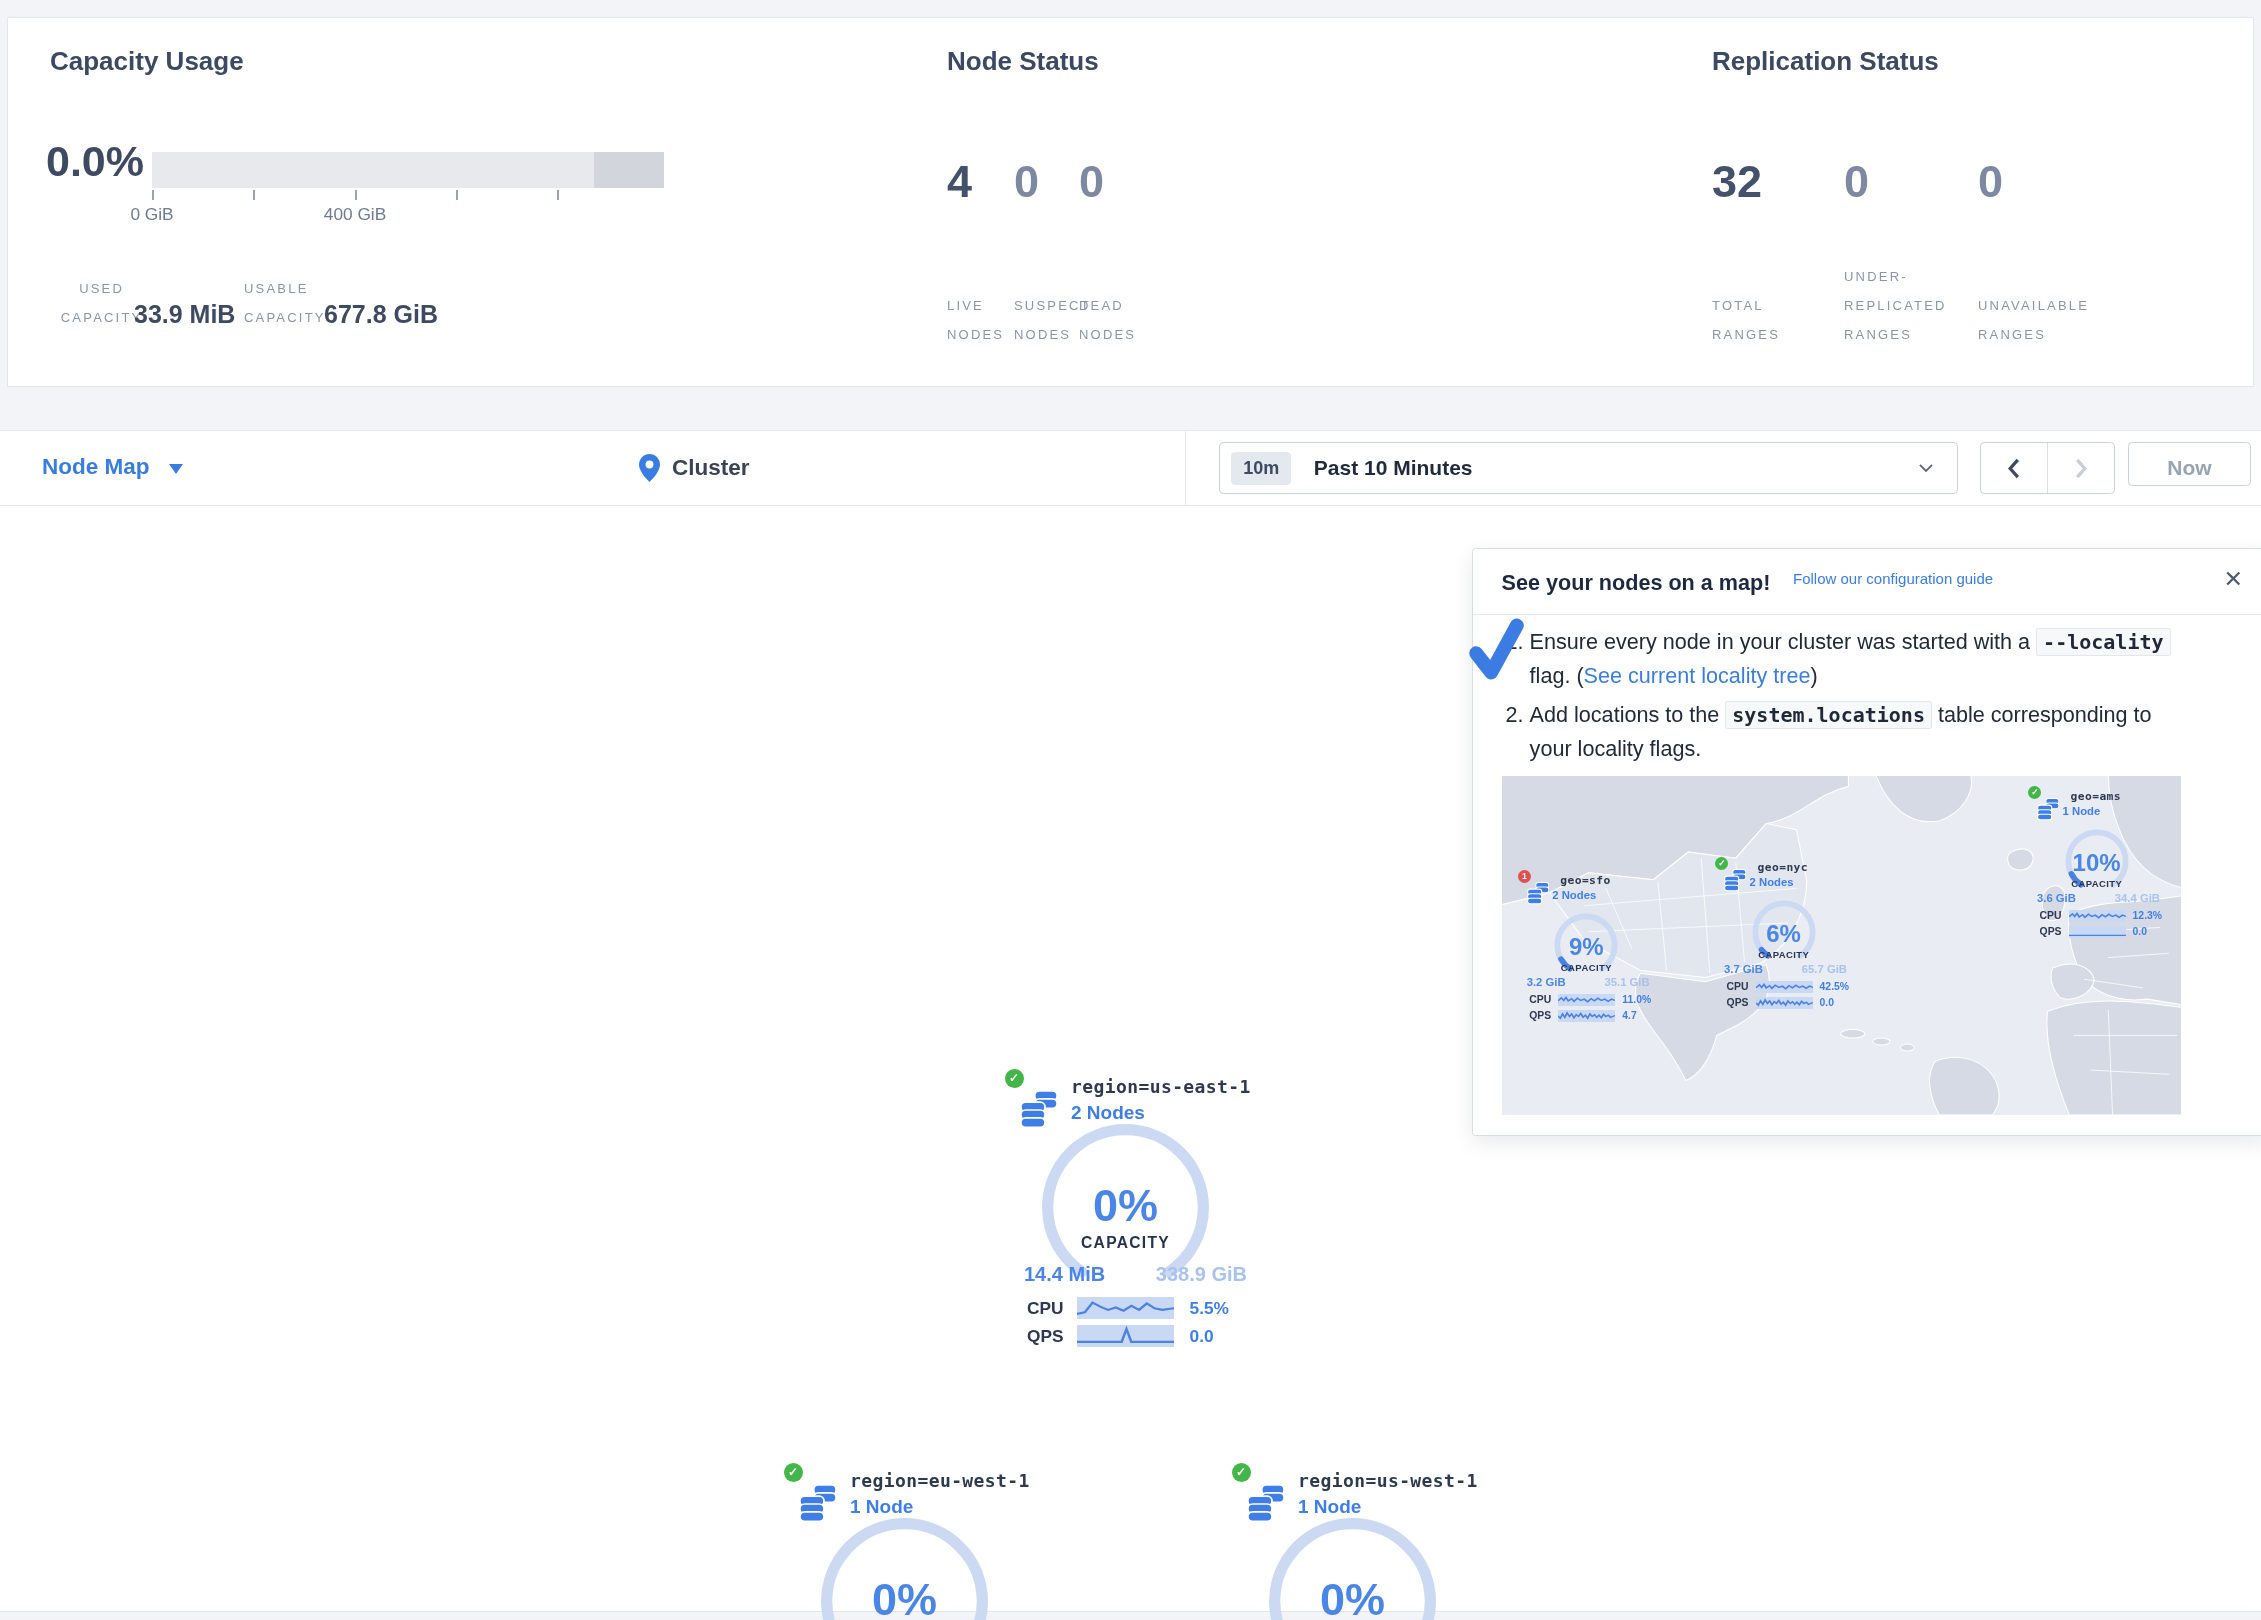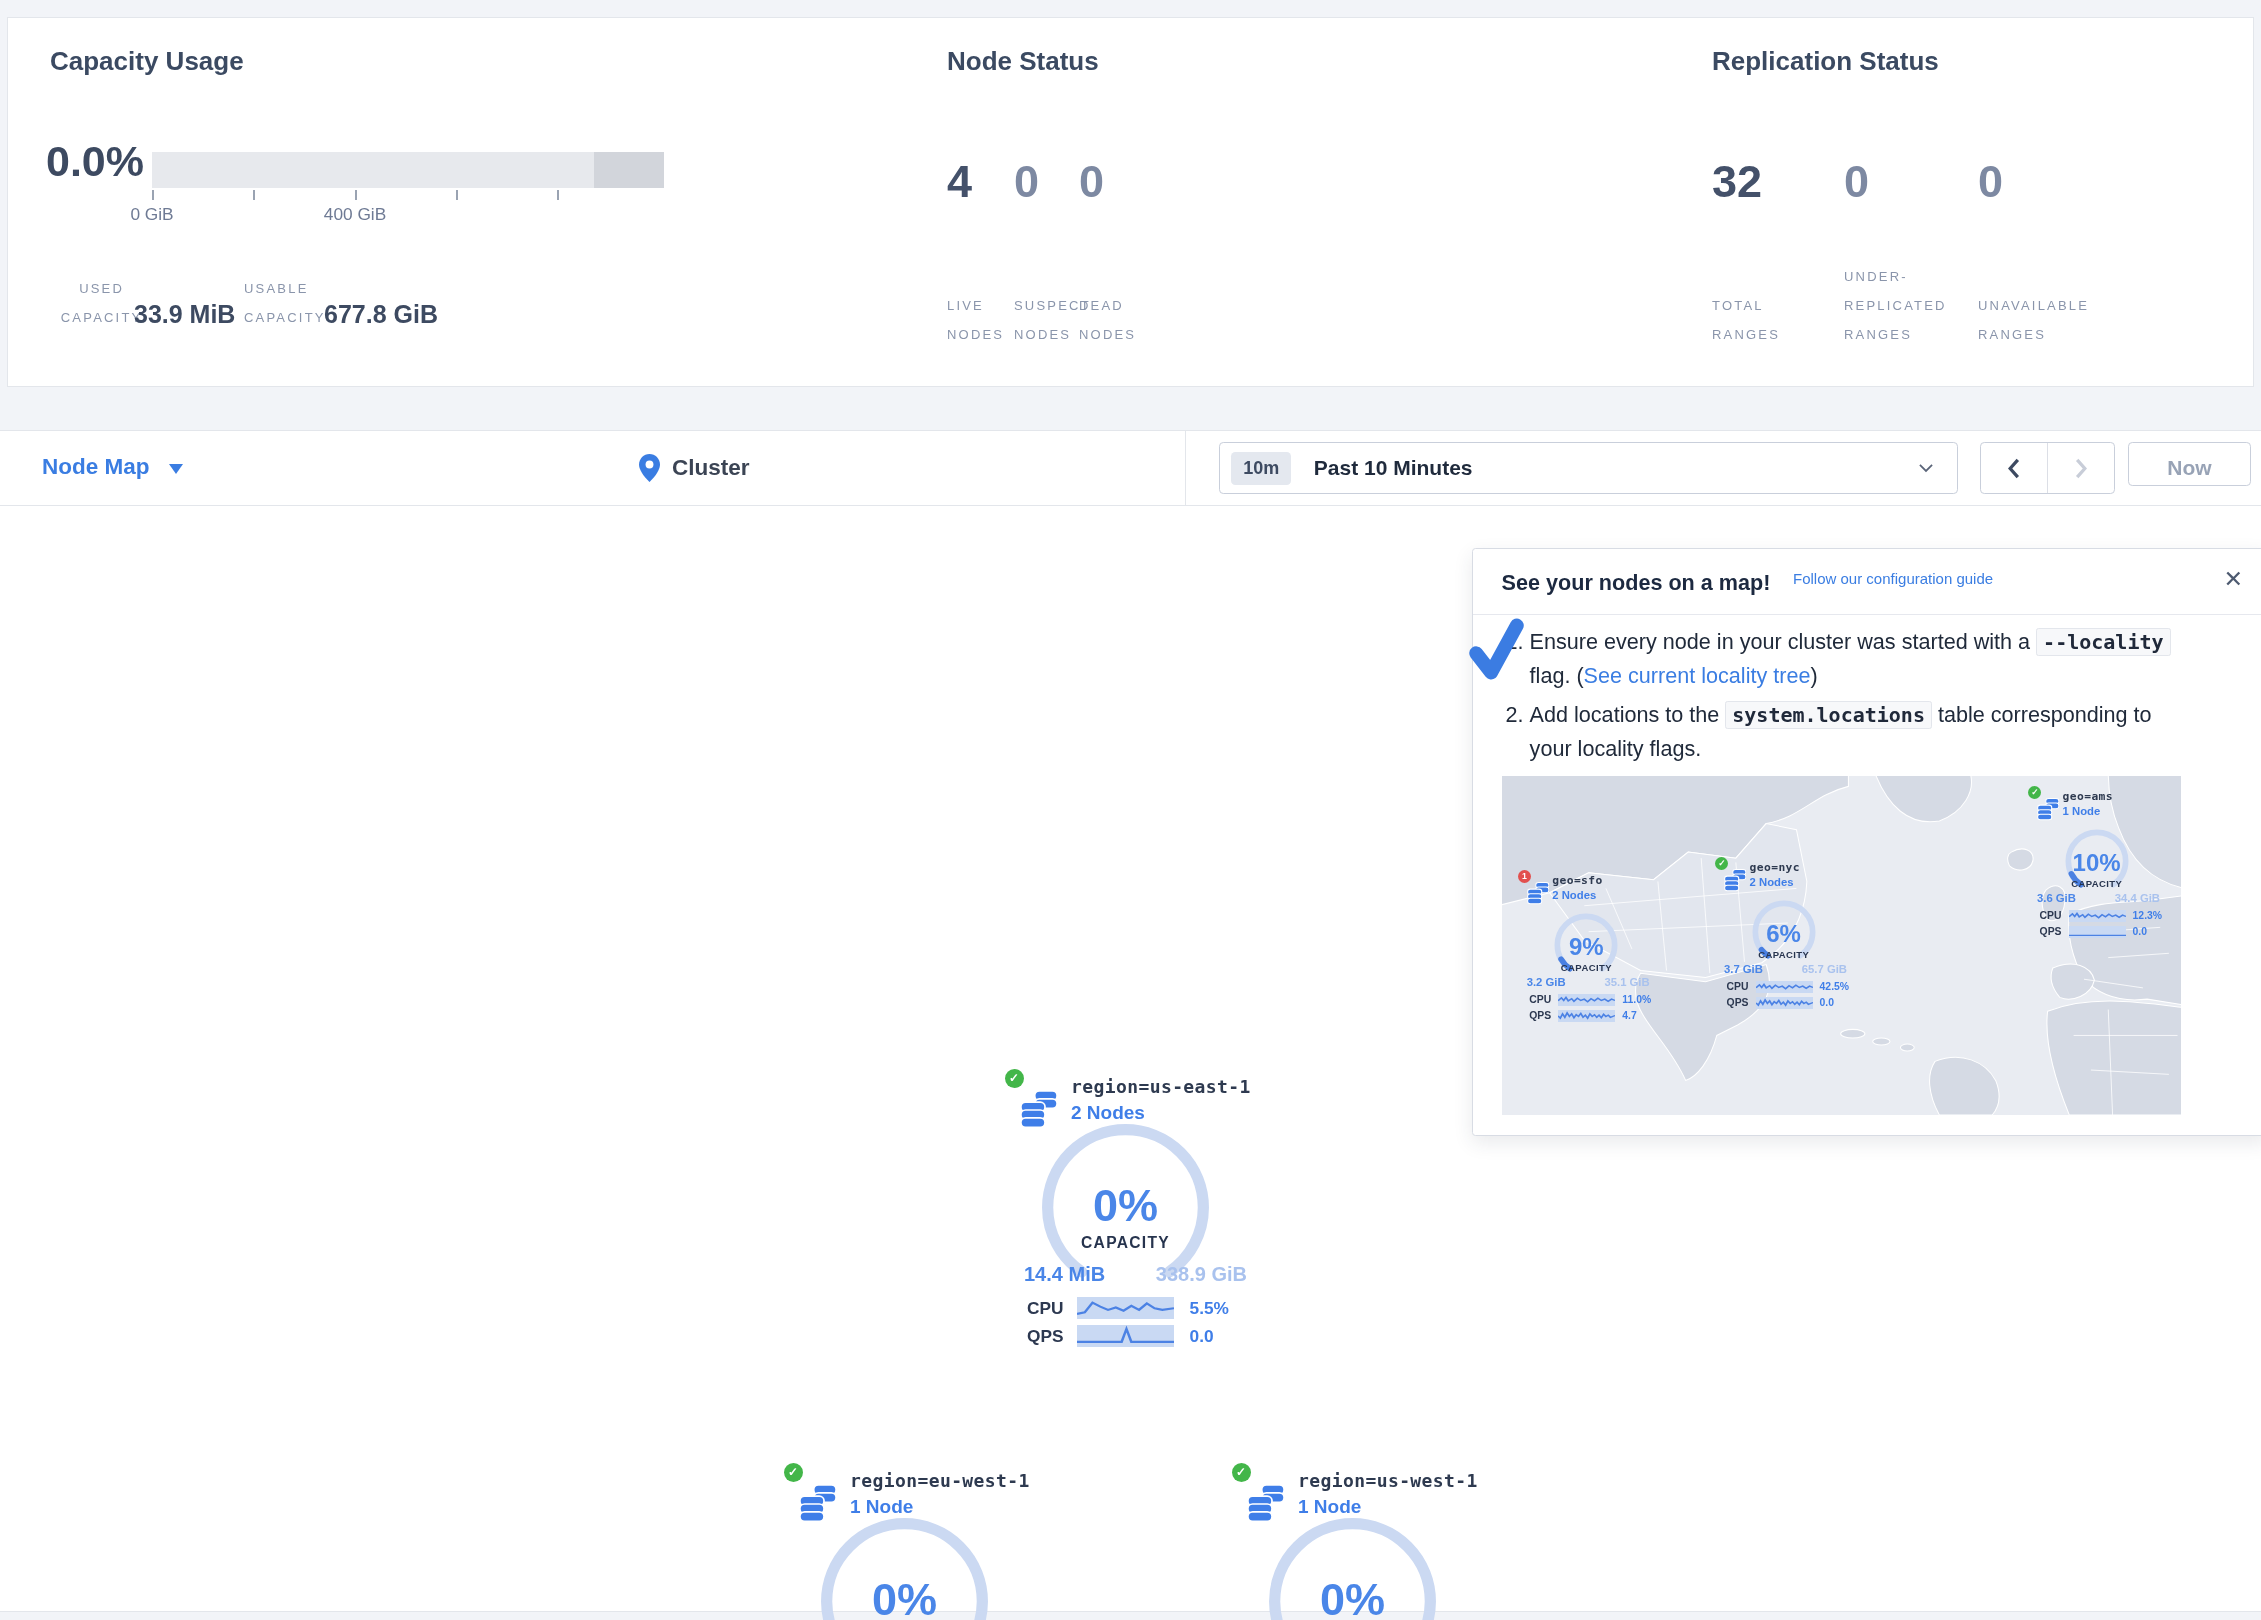--- a/index.html
+++ b/index.html
@@ -82,21 +82,21 @@
   .big .mlabel{width:50px;font-size:17.3px;}
   .big .spark{width:97px;height:22.5px;margin-right:15.6px;}
   .big .mval{font-size:17.3px;}
   .bpos-0{left:989px;top:558px;}
   .bpos-1{left:768px;top:952px;}
   .bpos-2{left:1216px;top:952px;}
 
   .gauge.mini{width:139px;height:158px;z-index:3;}
   .mini .badge{left:1.7px;top:2.6px;width:13px;height:13px;font-size:8.7px;line-height:13px;}
   .mini .dbicon{left:10.4px;top:14.7px;width:22.5px;height:23.4px;}
-  .mini .g-name{left:36px;top:7px;font-size:11.3px;}
+  .mini .g-name{left:44px;top:7px;font-size:11.3px;}
   .mini .g-nodes{left:36px;top:21.6px;font-size:11.3px;}
   .mini .arcwrap{left:37px;top:45px;width:66px;height:66px;}
   .mini .g-pct{left:37px;top:66px;width:66px;font-size:24px;}
   .mini .g-cap{left:28.6px;top:95px;width:83px;font-size:9.5px;letter-spacing:0.4px;}
   .mini .g-gib{left:10.4px;top:109px;width:123px;font-size:11.3px;}
   .mini .mrow{left:13px;width:130px;height:13px;}
   .mini .mrow.cpu{top:126px;}.mini .mrow.qps{top:142px;}
   .mini .mlabel{width:29px;font-size:10.4px;}
   .mini .spark{width:57px;height:12px;margin-right:7px;}
   .mini .mval{font-size:10.4px;}

